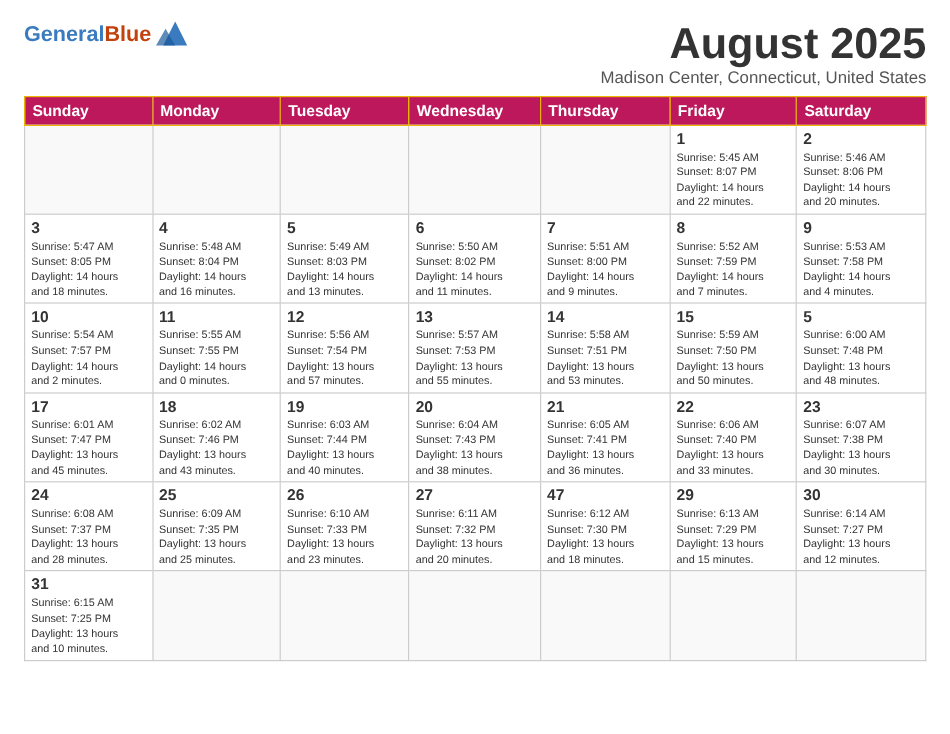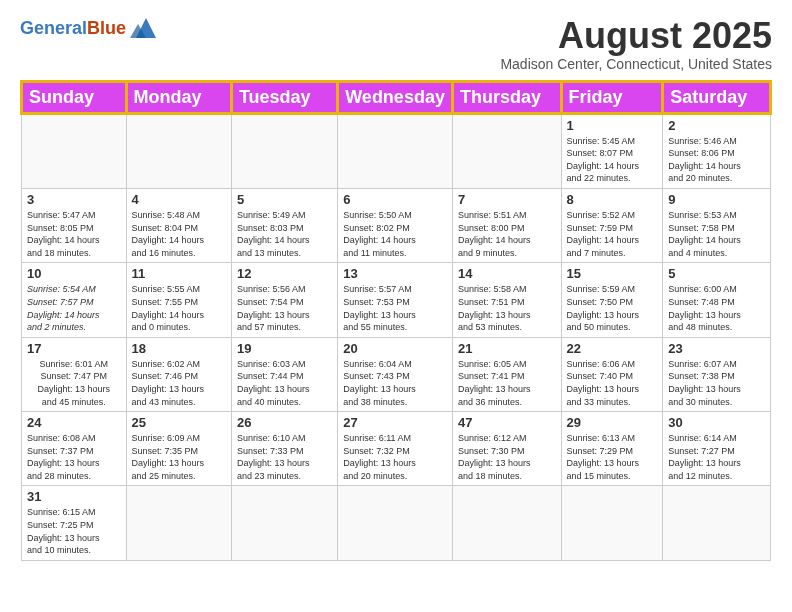--- a/index.html
+++ b/index.html
@@ -47,27 +47,27 @@
     .location {
       font-size: 14px;
       color: #555;
     }
     .calendar {
       width: 100%;
       border-collapse: collapse;
       border: 1px solid #ccc;
     }
     .calendar th {
-      background-color: #d946ef;
+      background-color: #be185d;
       color: #fff;
       text-align: left;
       padding: 4px 6px;
-      font-size: 18px;
+      font-size: 13px;
       font-weight: bold;
-      border: 3px solid #eab308;
+      border: 1px solid #eab308;
     }
     .calendar td {
       vertical-align: top;
       border: 1px solid #ccc;
       padding: 3px 5px;
       font-size: 9.5px;
       color: #333;
       width: 113px;
       min-height: 72px;
       height: 72px;
@@ -193,21 +193,21 @@
             <span class="day-num">9</span>
             <div class="day-info" style="white-space: pre-line;">Sunrise: 5:53 AM
 Sunset: 7:58 PM
 Daylight: 14 hours
 and 4 minutes.</div>
           </td>
         </tr>
         <tr>
           <td>
             <span class="day-num">10</span>
-            <div class="day-info" style="white-space: pre-line; font-style: italic;">Sunrise: 5:54 AM
+            <div class="day-info" style="white-space: pre-line;">Sunrise: 5:54 AM
 Sunset: 7:57 PM
 Daylight: 14 hours
 and 2 minutes.</div>
           </td>
           <td>
             <span class="day-num">11</span>
             <div class="day-info" style="white-space: pre-line;">Sunrise: 5:55 AM
 Sunset: 7:55 PM
 Daylight: 14 hours
 and 0 minutes.</div>
@@ -244,21 +244,21 @@
             <span class="day-num">5</span>
             <div class="day-info" style="white-space: pre-line;">Sunrise: 6:00 AM
 Sunset: 7:48 PM
 Daylight: 13 hours
 and 48 minutes.</div>
           </td>
         </tr>
         <tr>
           <td>
             <span class="day-num">17</span>
-            <div class="day-info" style="white-space: pre-line; text-align: center;">Sunrise: 6:01 AM
+            <div class="day-info" style="white-space: pre-line;">Sunrise: 6:01 AM
 Sunset: 7:47 PM
 Daylight: 13 hours
 and 45 minutes.</div>
           </td>
           <td>
             <span class="day-num">18</span>
             <div class="day-info" style="white-space: pre-line;">Sunrise: 6:02 AM
 Sunset: 7:46 PM
 Daylight: 13 hours
 and 43 minutes.</div>

